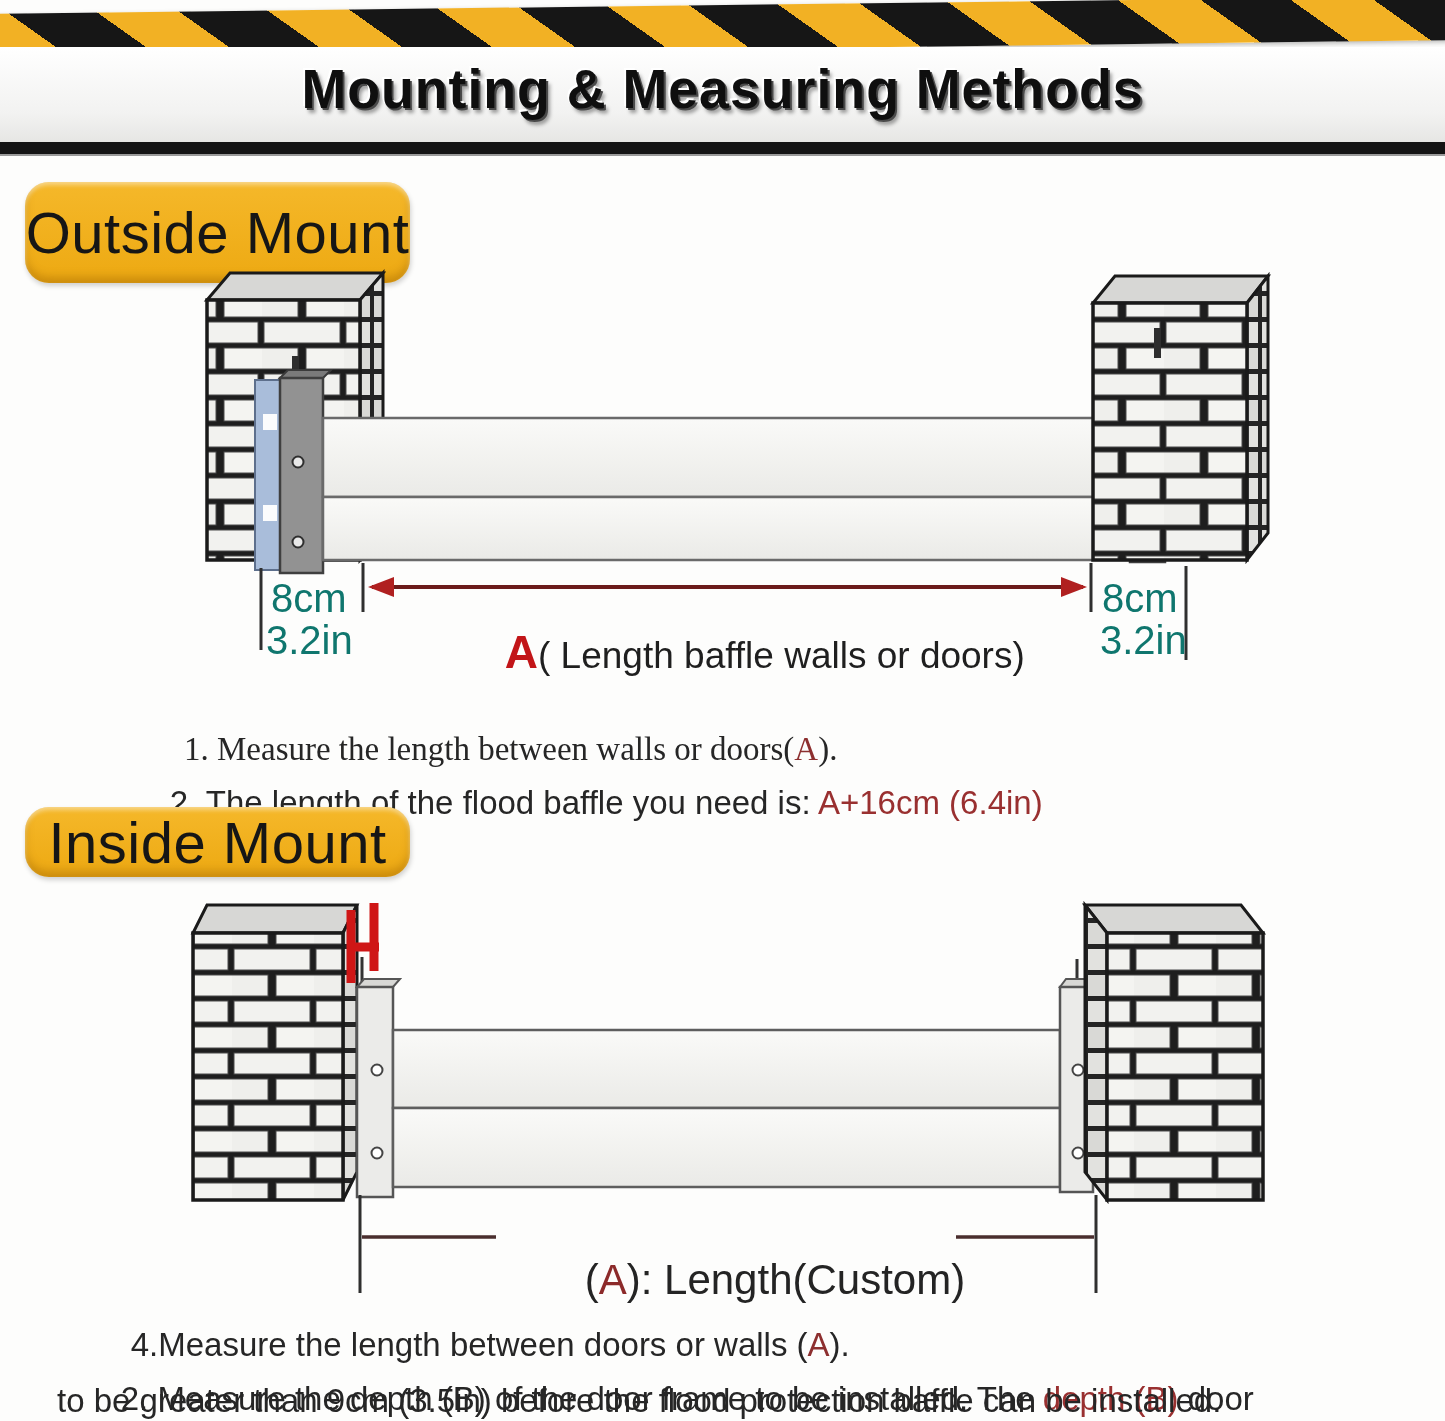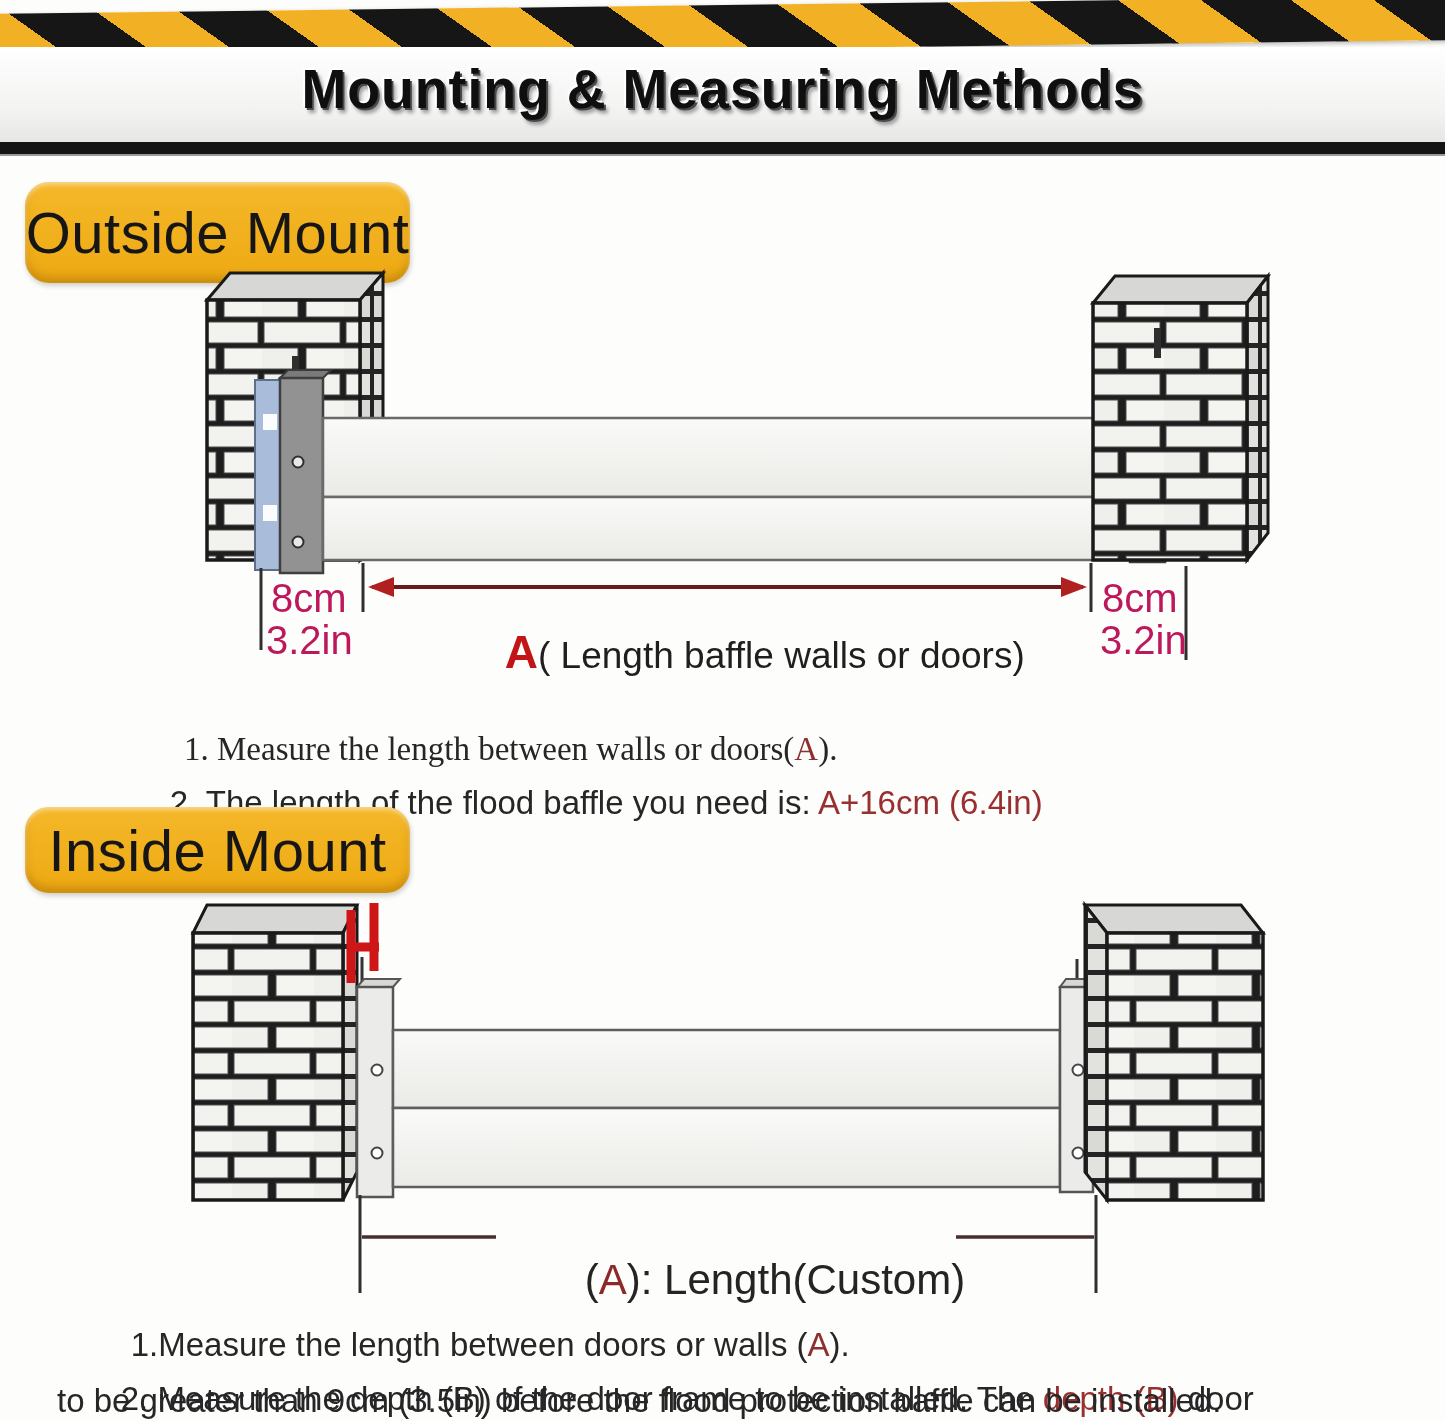--- a/index.html
+++ b/index.html
@@ -20,24 +20,24 @@
   .black-bar{position:absolute;left:0;top:142px;width:1445px;height:12px;background:#141414;
         box-shadow:0 2px 0 #9a9a9a;}
 
   
   .badge{position:absolute;left:25px;width:385px;height:101px;border-radius:24px;
         background:linear-gradient(180deg,#f5b82a,#eda912);
         box-shadow:inset 0 3px 4px rgba(255,255,255,.45),inset 0 -6px 9px rgba(140,85,0,.35),1px 3px 5px rgba(0,0,0,.18);
         display:flex;align-items:center;justify-content:center;}
   .badge span{font-size:58px;color:#161616;letter-spacing:.5px;}
   .badge-outside{top:182px;}
-  .badge-inside{top:807px;height:86px;}
+  .badge-inside{top:807px;height:70px;}
 
   
-  .meas{font-size:40px;color:#be185d;}
+  .meas{font-size:40px;color:#0f766e;}
   .a-label .big-a{font-size:46px;font-weight:bold;color:#c21518;}
   .a-label .rest{font-size:37px;color:#1f1f1f;}
   .step{font-size:33px;color:#262626;}
   .step .red-a{color:#8d2f2f;}
   .step .red-hl{color:#993030;}
   .depth-label .d-name{font-size:37px;color:#5c2626;}
   .depth-label .d-gt{font-size:46px;color:#282828;}
   .depth-label .d-val{font-size:48px;color:#a12424;}
   .len-label{font-size:42px;color:#242424;}
   .len-label .red-a{color:#8c2a2a;}
@@ -201,20 +201,20 @@
       <line x1="212" y1="342" x2="346" y2="342" stroke="#4a2e2e" stroke-width="3.5"></line>
       <line x1="806" y1="342" x2="944" y2="342" stroke="#4a2e2e" stroke-width="3.5"></line>
     </g>
   </svg>
 
   <div class="abs len-label" style="left:538px;top:1208px;">
     <span>(</span><span class="red-a">A</span><span>): Length(Custom)</span>
   </div>
 
   <div class="abs step" style="left:94px;top:1288px;">
-    <span>1.Measure the length between doors or walls (</span><span class="red-a">A</span><span>).</span>
+    <span>4.Measure the length between doors or walls (</span><span class="red-a">A</span><span>).</span>
   </div>
   <div class="abs step" style="left:84px;top:1342px;">
     <span>2. Measure the depth (B) of the door frame to be installed. The </span><span class="red-hl">depth (B)</span><span> door</span>
   </div>
   <div class="abs step" style="left:57px;top:1382px;">to be greater than 9cm (3.5in) before the flood protection baffle can be installed.</div>
 
 </div>
 
 </body></html>

